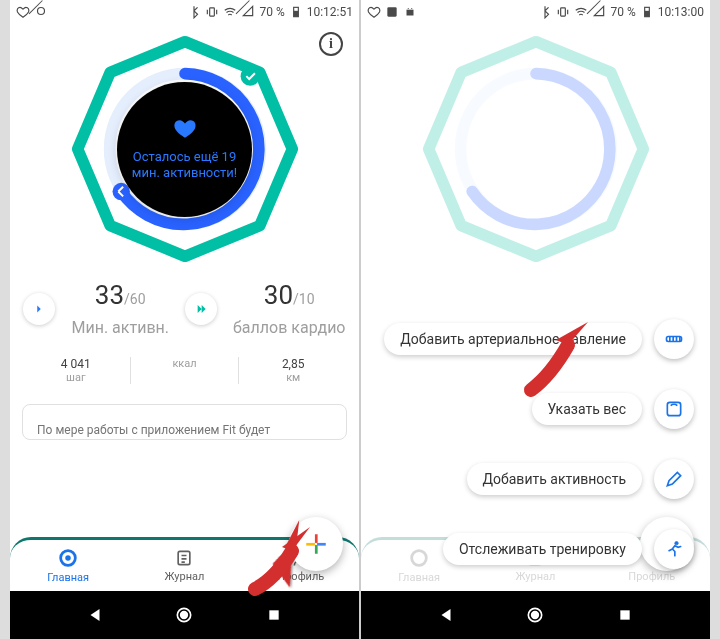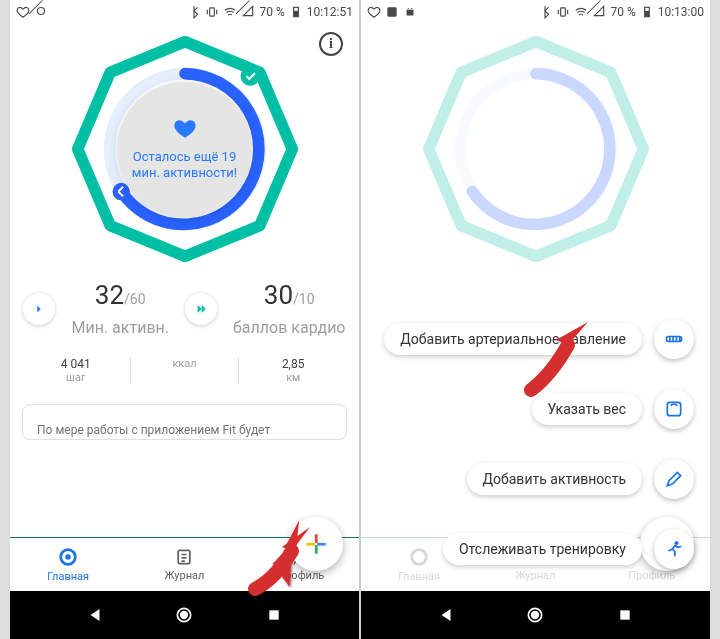--- a/index.html
+++ b/index.html
@@ -62,23 +62,24 @@
     padding: 0 40px;
     margin-top: auto;
     position: relative;
     z-index: 50;
   }
   .navbar .navbtn { width: 20px; height: 20px; display:flex; align-items:center; justify-content:center; }
   .navbar svg { fill: #fff; }
   
   .tabbar {
     height: 54px;
-    border-top: 1px solid #0f766e;
+    border-top: 3px solid #0f766e;
     display: flex;
     background: #fff;
+    border-radius: 21px;
   }
   .tab {
     flex: 1;
     display: flex;
     flex-direction: column;
     align-items: center;
     justify-content: center;
     gap: 2px;
     font-size: 11px;
     color: #616161;
@@ -121,21 +122,21 @@
   }
   .arc-svg {
     position: absolute;
     width: 174px; height: 174px;
     top: 38px;
   }
   .center-circle {
     position: absolute;
     width: 135px; height: 135px;
     top: 58px;
-    background: #e5e5e5;
+    background: #000000;
     border-radius: 50%;
     box-shadow: 0 2px 10px rgba(0,0,0,0.15);
     display: flex;
     flex-direction: column;
     align-items: center;
     justify-content: center;
     gap: 5px;
     text-align: center;
     padding: 10px;
   }
@@ -336,21 +337,21 @@
         </div>
       </div>
 
       <div class="metrics">
         <div class="chev-btn blue">
           <svg width="14" height="14" viewBox="0 0 24 24">
               <path d="M9 6l6 6-6 6"></path>
             </svg>
         </div>
         <div class="metric">
-          <div class="big"><span>32</span><span class="sub">/60</span></div>
+          <div class="big"><span>33</span><span class="sub">/60</span></div>
           <div class="lbl">Мин. активн.</div>
         </div>
         <div class="chev-btn green">
           <svg width="16" height="16" viewBox="0 0 24 24">
               <path d="M7 6l6 6-6 6M13 6l6 6-6 6"></path>
             </svg>
         </div>
         <div class="metric">
           <div class="big"><span>30</span><span class="sub">/10</span></div>
           <div class="lbl">баллов кардио</div>

